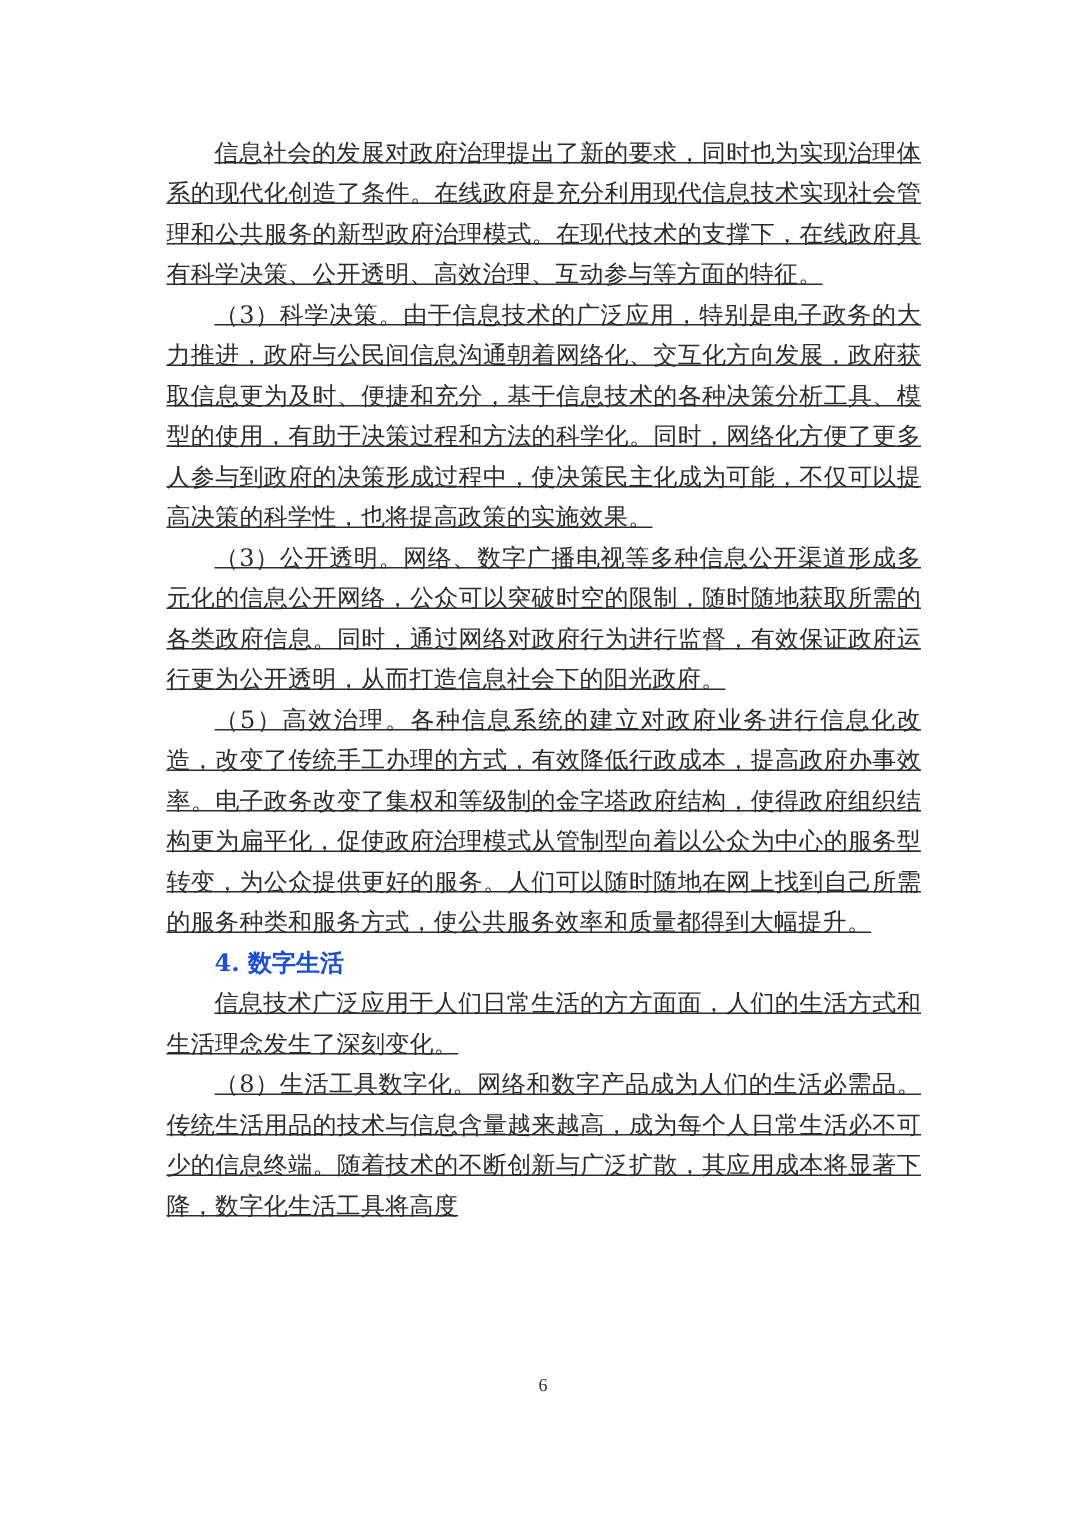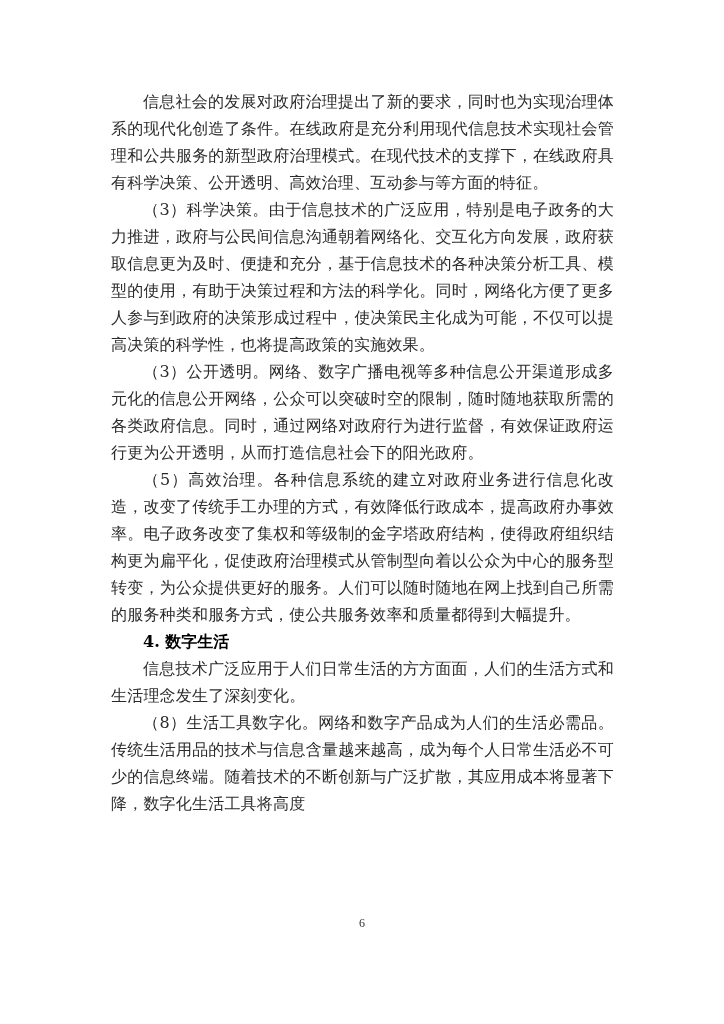--- a/index.html
+++ b/index.html
@@ -28,28 +28,29 @@
       width: 503px;
     }
     .para {
       margin: 0;
       font-size: 16px;
       line-height: 27px;
       text-indent: 2em;
       text-align: justify;
       letter-spacing: 0.2px;
       word-break: break-all;
+      text-decoration: underline;
     }
     .heading {
       margin: 0;
       font-size: 16px;
       line-height: 27px;
       text-indent: 2em;
       font-weight: bold;
-      color: #000000;
+      color: #1d4ed8;
     }
     .page-number {
       position: absolute;
       left: 0;
       width: 724px;
       top: 916px;
       text-align: center;
       font-size: 12px;
       font-family: "Liberation Serif", serif;
       color: #333;

